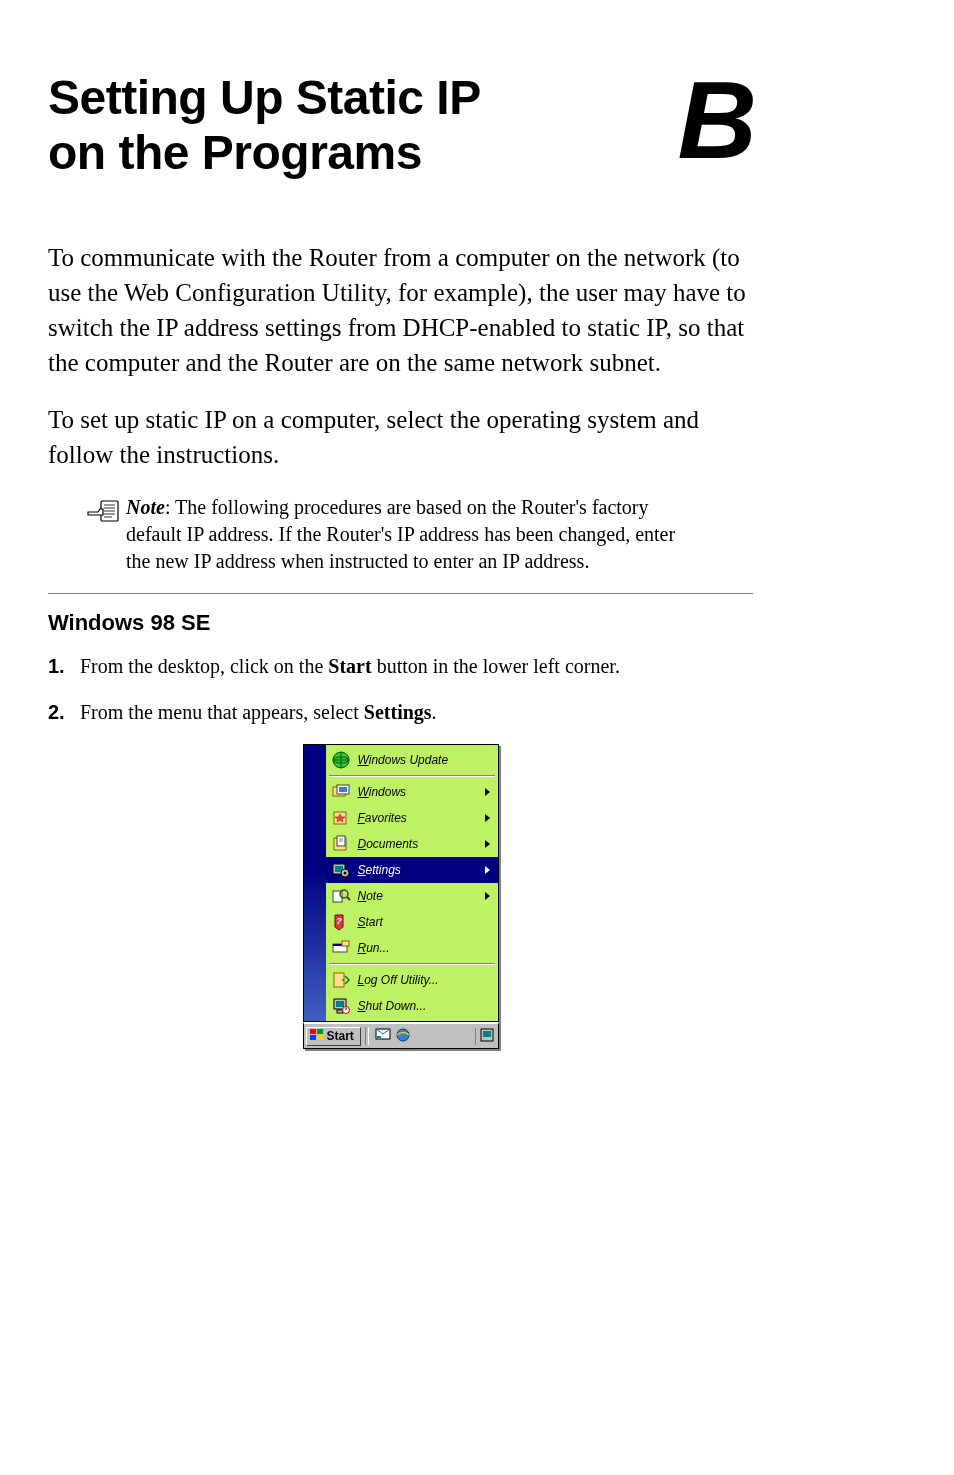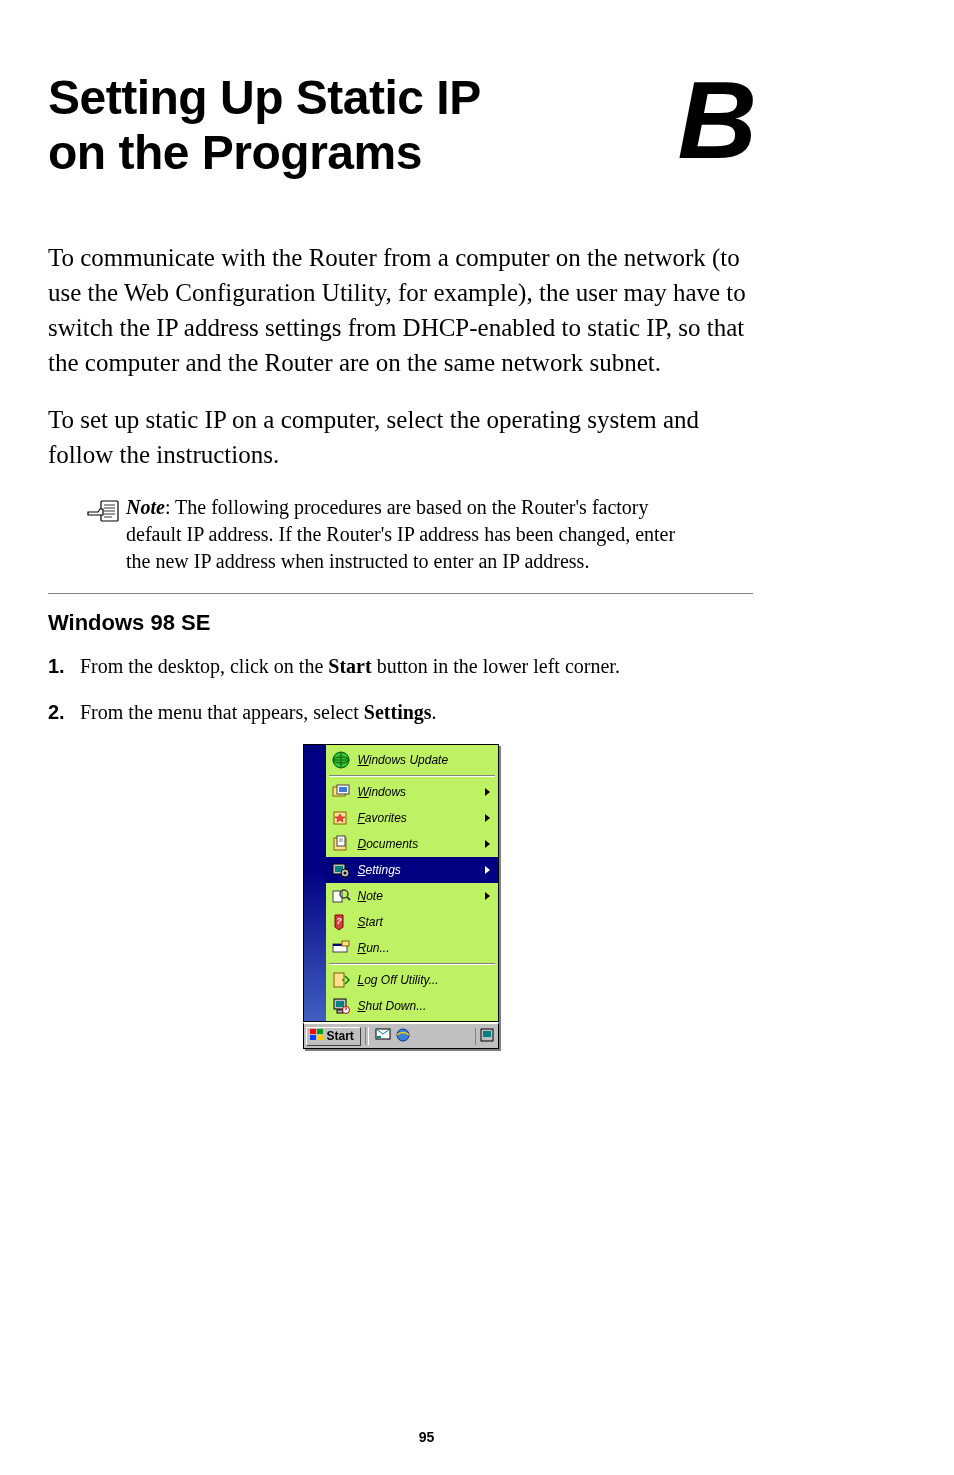--- a/index.html
+++ b/index.html
@@ -423,14 +423,13 @@
             <svg width="14" height="14" viewBox="0 0 14 14">
                 <rect x="1" y="1" width="12" height="12" fill="#c0c0c0" stroke="#000"></rect>
                 <rect x="3" y="3" width="8" height="6" fill="#008080"></rect>
               </svg>
           </span>
         </div>
       </div>
     </div>
   </div>
 
-  <div class="page-number">95</div>
 </div>
 
 </body></html>

